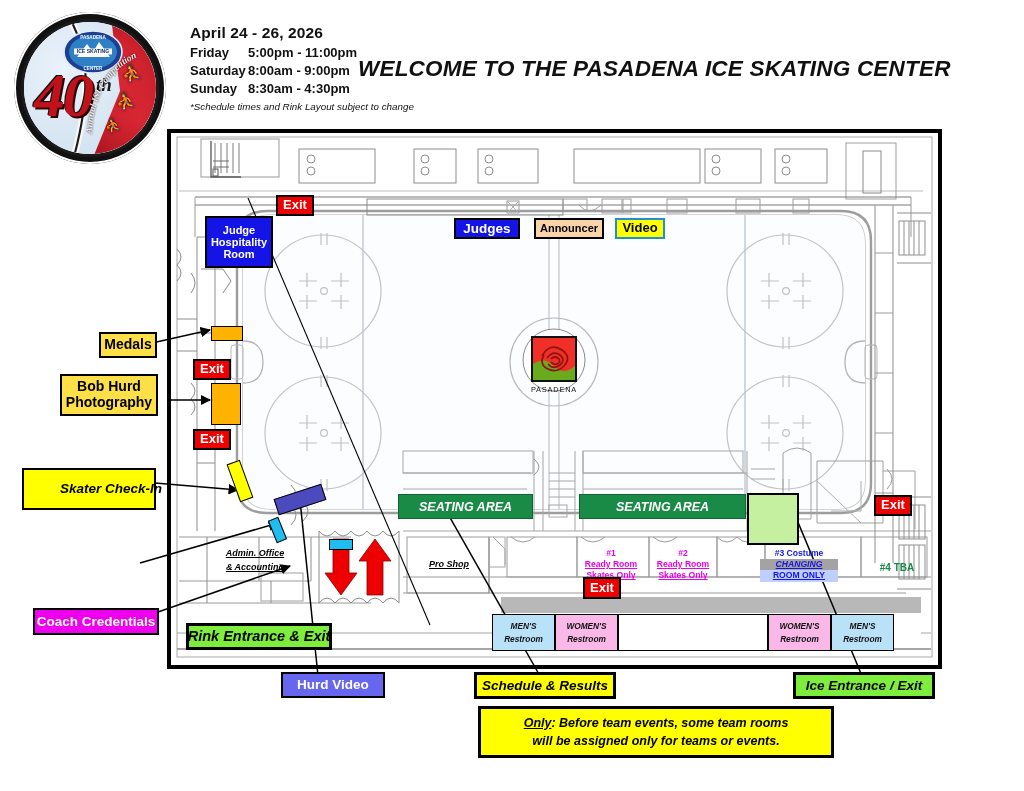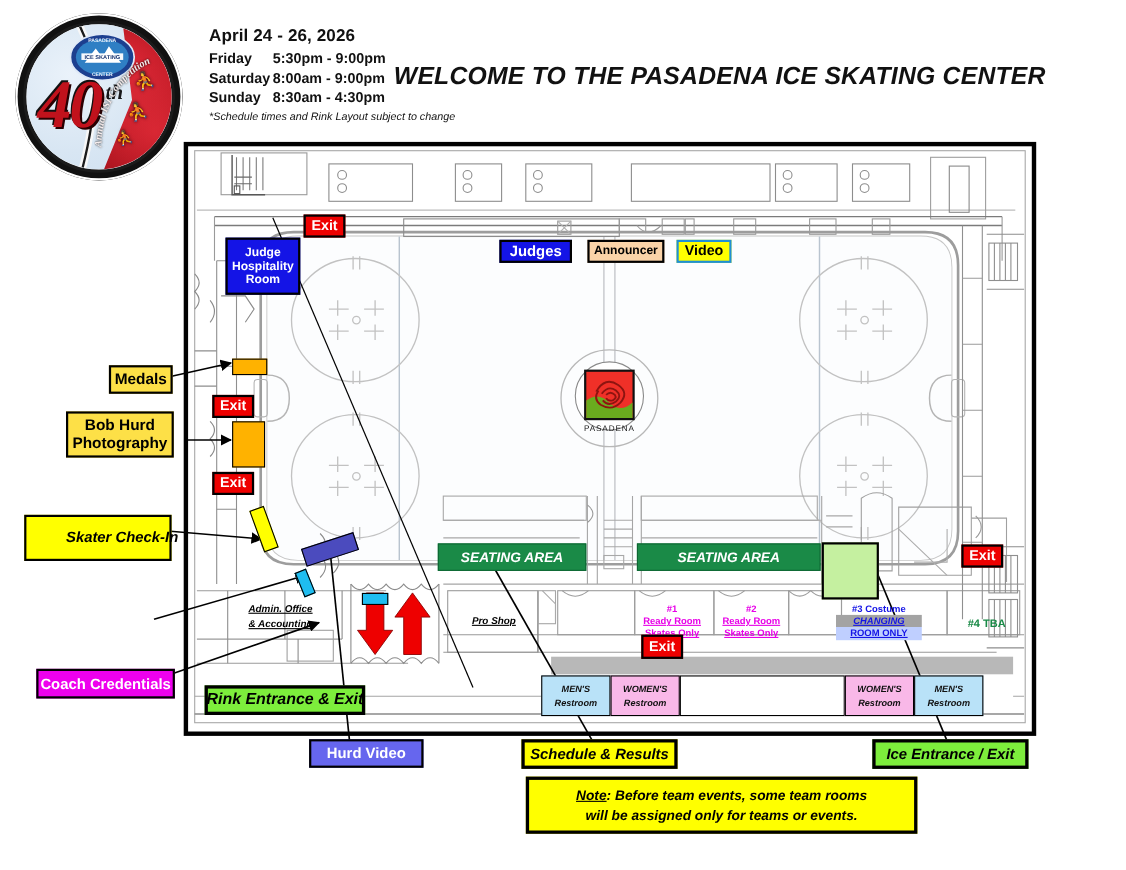--- a/index.html
+++ b/index.html
@@ -295,21 +295,21 @@
       <span class="skater" style="right:14px; top:42px;">⛹</span>
       <span class="skater" style="right:20px; top:70px;">⛹</span>
       <span class="skater" style="right:34px; top:96px; font-size:13px;">⛹</span>
     </div>
   </div>
 
   <div id="header-block">
     <div id="event-dates">April 24 - 26, 2026</div>
     <div class="sched-row">
       <span class="sched-day">Friday</span>
-      <span class="sched-time">5:30pm - 9:00pm</span>
+      <span class="sched-time">5:00pm - 11:00pm</span>
     </div>
     <div class="sched-row">
       <span class="sched-day">Saturday</span>
       <span class="sched-time">8:00am - 9:00pm</span>
     </div>
     <div class="sched-row">
       <span class="sched-day">Sunday</span>
       <span class="sched-time">8:30am - 4:30pm</span>
     </div>
     <div id="sched-note">*Schedule times and  Rink Layout subject to change</div>
@@ -634,18 +634,18 @@
   <div class="lbl green italic" style="left:186px; top:623px; width:146px; height:27px; font-size:14.5px; border-width:3px;text-align:center;">Rink  Entrance &amp; Exit</div>
 
   <div class="lbl purple" style="left:281px; top:672px; width:104px; height:26px;">Hurd Video</div>
 
   <div class="lbl yellow italic" style="left:474px; top:672px; width:142px; height:27px; font-size:13.5px; border-width:3px;">Schedule &amp; Results</div>
 
   <div class="lbl green italic" style="left:793px; top:672px; width:142px; height:27px; font-size:13.5px; border-width:3px;">Ice Entrance / Exit</div>
 
   <div id="note-box">
     <div>
-      <u>Note</u><span>: Before team events, some team rooms</span>
+      <u>Only</u><span>: Before team events, some team rooms</span>
     </div>
     <div>will be assigned only for teams or events.</div>
   </div>
 
 </div>
 
 </body></html>

